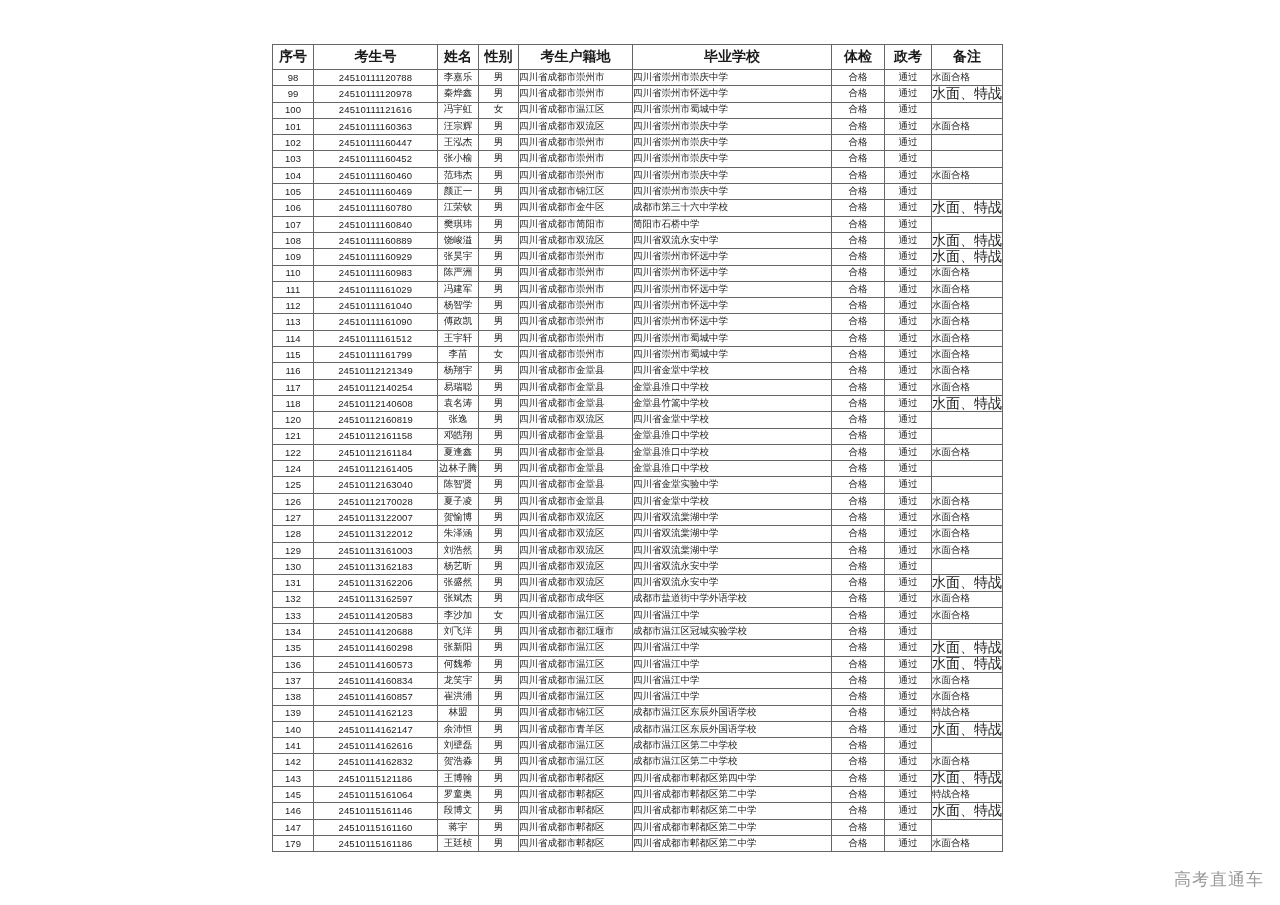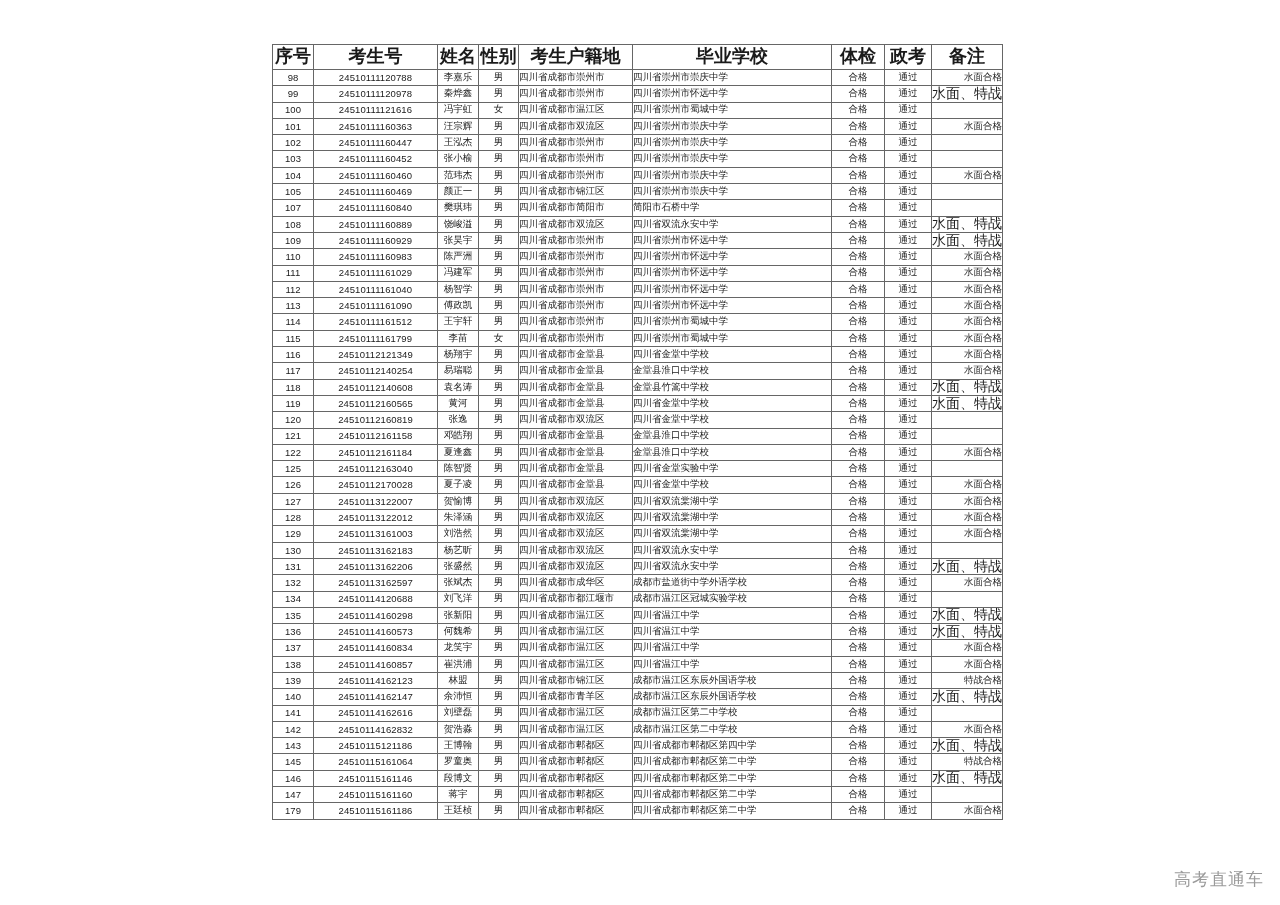--- a/index.html
+++ b/index.html
@@ -30,47 +30,46 @@
     border: 1px solid #666666;
     font-size: 9.5px;
     line-height: 1;
     color: #1a1a1a;
     padding: 0;
     height: 15.3px;
     overflow: hidden;
     white-space: nowrap;
   }
   table.roster thead th {
-    font-size: 18px;
+    font-size: 14px;
     font-weight: bold;
     height: 24px;
     text-align: center;
     vertical-align: middle;
-    font-family: Liberation Mono, monospace;
   }
   
   col.c-idx    { width: 41px; }
   col.c-exam   { width: 124px; }
   col.c-name   { width: 41px; }
   col.c-sex    { width: 40px; }
   col.c-home   { width: 114px; }
   col.c-school { width: 199px; }
   col.c-phys   { width: 53px; }
   col.c-pol    { width: 47px; }
   col.c-note   { width: 71px; }
 
   td.idx    { text-align: center; font-family: "Liberation Sans", sans-serif; font-size: 9.5px; }
   td.exam   { text-align: center; font-family: "Liberation Sans", sans-serif; font-size: 9.5px; letter-spacing: .1px; }
   td.name   { text-align: center; }
   td.sex    { text-align: center; }
   td.home   { text-align: left;  padding-left: 3px; font-family: Liberation Serif, serif; }
   td.school { text-align: left;  padding-left: 6px; }
   td.phys   { text-align: center; }
   td.pol    { text-align: center; margin-top: 24px; }
-  td.note   { text-align: right; }
+  td.note   { text-align: left; }
   td.note.wide { font-size: 14px; font-family: Liberation Serif, serif; }
 
   #watermark {
     position: absolute;
     right: 16px;
     bottom: 14px;
     font-size: 17px;
     color: #9a9a9a;
     letter-spacing: 1px;
     font-family: "Liberation Sans", sans-serif;
@@ -189,20 +188,31 @@
           <td class="exam">24510111160469</td>
           <td class="name">颜正一</td>
           <td class="sex">男</td>
           <td class="home">四川省成都市锦江区</td>
           <td class="school">四川省崇州市崇庆中学</td>
           <td class="phys">合格</td>
           <td class="pol">通过</td>
           <td class="note"></td>
         </tr>
         <tr>
+          <td class="idx">106</td>
+          <td class="exam">24510111160780</td>
+          <td class="name">江荣钦</td>
+          <td class="sex">男</td>
+          <td class="home">四川省成都市金牛区</td>
+          <td class="school">成都市第三十六中学校</td>
+          <td class="phys">合格</td>
+          <td class="pol">通过</td>
+          <td class="note wide">水面、特战合格</td>
+        </tr>
+        <tr>
           <td class="idx">107</td>
           <td class="exam">24510111160840</td>
           <td class="name">樊琪玮</td>
           <td class="sex">男</td>
           <td class="home">四川省成都市简阳市</td>
           <td class="school">简阳市石桥中学</td>
           <td class="phys">合格</td>
           <td class="pol">通过</td>
           <td class="note"></td>
         </tr>
@@ -321,31 +331,20 @@
           <td class="exam">24510112140608</td>
           <td class="name">袁名涛</td>
           <td class="sex">男</td>
           <td class="home">四川省成都市金堂县</td>
           <td class="school">金堂县竹篙中学校</td>
           <td class="phys">合格</td>
           <td class="pol">通过</td>
           <td class="note wide">水面、特战合格</td>
         </tr>
         <tr>
-          <td class="idx">119</td>
-          <td class="exam">24510112160565</td>
-          <td class="name">黄河</td>
-          <td class="sex">男</td>
-          <td class="home">四川省成都市金堂县</td>
-          <td class="school">四川省金堂中学校</td>
-          <td class="phys">合格</td>
-          <td class="pol">通过</td>
-          <td class="note wide">水面、特战合格</td>
-        </tr>
-        <tr>
           <td class="idx">120</td>
           <td class="exam">24510112160819</td>
           <td class="name">张逸</td>
           <td class="sex">男</td>
           <td class="home">四川省成都市双流区</td>
           <td class="school">四川省金堂中学校</td>
           <td class="phys">合格</td>
           <td class="pol">通过</td>
           <td class="note"></td>
         </tr>
@@ -365,20 +364,31 @@
           <td class="exam">24510112161184</td>
           <td class="name">夏逢鑫</td>
           <td class="sex">男</td>
           <td class="home">四川省成都市金堂县</td>
           <td class="school">金堂县淮口中学校</td>
           <td class="phys">合格</td>
           <td class="pol">通过</td>
           <td class="note">水面合格</td>
         </tr>
         <tr>
+          <td class="idx">124</td>
+          <td class="exam">24510112161405</td>
+          <td class="name">边林子腾</td>
+          <td class="sex">男</td>
+          <td class="home">四川省成都市金堂县</td>
+          <td class="school">金堂县淮口中学校</td>
+          <td class="phys">合格</td>
+          <td class="pol">通过</td>
+          <td class="note"></td>
+        </tr>
+        <tr>
           <td class="idx">125</td>
           <td class="exam">24510112163040</td>
           <td class="name">陈智贤</td>
           <td class="sex">男</td>
           <td class="home">四川省成都市金堂县</td>
           <td class="school">四川省金堂实验中学</td>
           <td class="phys">合格</td>
           <td class="pol">通过</td>
           <td class="note"></td>
         </tr>
@@ -448,20 +458,31 @@
           <td class="pol">通过</td>
           <td class="note wide">水面、特战合格</td>
         </tr>
         <tr>
           <td class="idx">132</td>
           <td class="exam">24510113162597</td>
           <td class="name">张斌杰</td>
           <td class="sex">男</td>
           <td class="home">四川省成都市成华区</td>
           <td class="school">成都市盐道街中学外语学校</td>
+          <td class="phys">合格</td>
+          <td class="pol">通过</td>
+          <td class="note">水面合格</td>
+        </tr>
+        <tr>
+          <td class="idx">133</td>
+          <td class="exam">24510114120583</td>
+          <td class="name">李沙加</td>
+          <td class="sex">女</td>
+          <td class="home">四川省成都市温江区</td>
+          <td class="school">四川省温江中学</td>
           <td class="phys">合格</td>
           <td class="pol">通过</td>
           <td class="note">水面合格</td>
         </tr>
         <tr>
           <td class="idx">134</td>
           <td class="exam">24510114120688</td>
           <td class="name">刘飞洋</td>
           <td class="sex">男</td>
           <td class="home">四川省成都市都江堰市</td>

